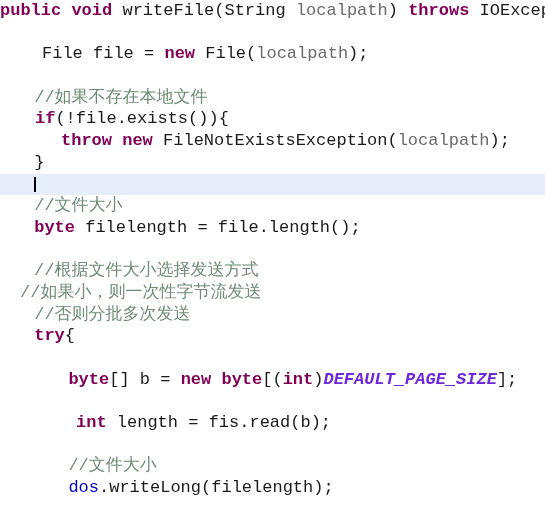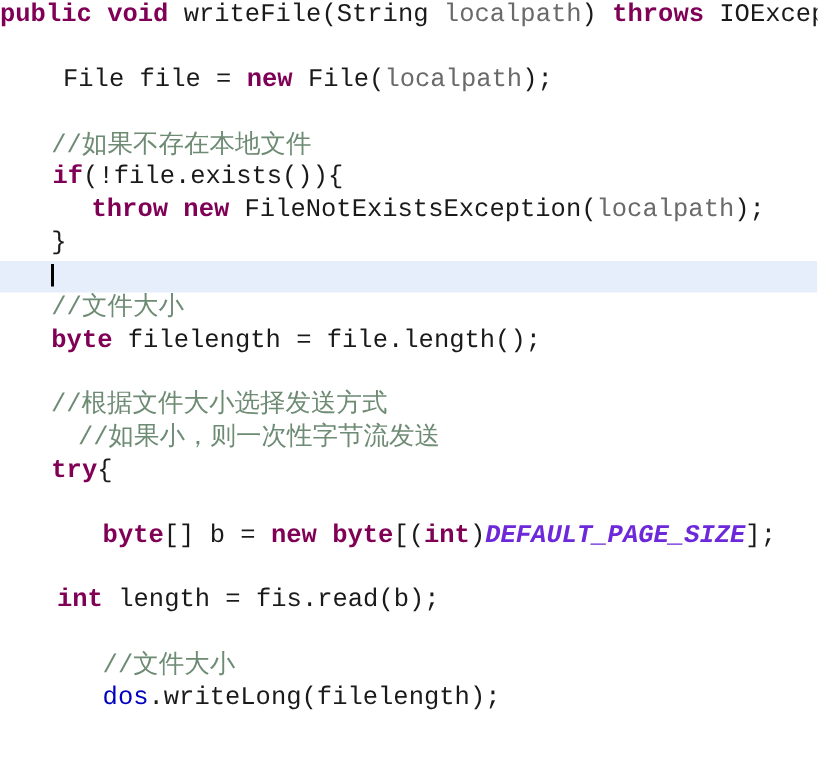--- a/index.html
+++ b/index.html
@@ -61,22 +61,23 @@
     <div class="line" style="padding-left: 0px;">&nbsp;</div>
     <div class="line" style="padding-left: 34.2px;"><span class="cmt">//如果不存在本地文件</span></div>
     <div class="line" style="padding-left: 35px;"><span class="kw">if</span><span class="punc">(!</span><span class="plain">file</span><span class="punc">.</span><span class="plain">exists</span><span class="punc">()){</span></div>
     <div class="line" style="padding-left: 61px;"><span class="kw">throw</span><span class="plain"> </span><span class="kw">new</span><span class="plain"> </span><span class="plain">FileNotExistsException</span><span class="punc">(</span><span class="param">localpath</span><span class="punc">);</span></div>
     <div class="line" style="padding-left: 34.2px;"><span class="punc">}</span></div>
     <div class="line current" style="padding-left: 34.2px;"><span class="caret"></span></div>
     <div class="line" style="padding-left: 34.2px;"><span class="cmt">//文件大小</span></div>
     <div class="line" style="padding-left: 34.2px;"><span class="kw">byte</span><span class="plain"> </span><span class="plain">filelength</span><span class="punc"> = </span><span class="plain">file</span><span class="punc">.</span><span class="plain">length</span><span class="punc">();</span></div>
     <div class="line" style="padding-left: 0px;">&nbsp;</div>
     <div class="line" style="padding-left: 34px;"><span class="cmt">//根据文件大小选择发送方式</span></div>
-    <div class="line" style="padding-left: 52px;"><span class="cmt">//如果小，则一次性字节流发送</span></div>
+    <div class="line" style="padding-left: 20px;"><span class="cmt">//如果小，则一次性字节流发送</span></div>
+    <div class="line" style="padding-left: 34.2px;"><span class="cmt">//否则分批多次发送</span></div>
     <div class="line" style="padding-left: 34.2px;"><span class="kw">try</span><span class="punc">{</span></div>
     <div class="line" style="padding-left: 0px;">&nbsp;</div>
     <div class="line" style="padding-left: 68.4px;"><span class="kw">byte</span><span class="punc">[] </span><span class="plain">b</span><span class="punc"> = </span><span class="kw">new</span><span class="plain"> </span><span class="kw">byte</span><span class="punc">[(</span><span class="kw">int</span><span class="punc">)</span><span class="const">DEFAULT_PAGE_SIZE</span><span class="punc">];</span></div>
     <div class="line" style="padding-left: 0px;">&nbsp;</div>
-    <div class="line" style="padding-left: 38px;"><span class="kw">int</span><span class="plain"> </span><span class="plain">length</span><span class="punc"> = </span><span class="plain">fis</span><span class="punc">.</span><span class="plain">read</span><span class="punc">(</span><span class="plain">b</span><span class="punc">);</span></div>
+    <div class="line" style="padding-left: 76px;"><span class="kw">int</span><span class="plain"> </span><span class="plain">length</span><span class="punc"> = </span><span class="plain">fis</span><span class="punc">.</span><span class="plain">read</span><span class="punc">(</span><span class="plain">b</span><span class="punc">);</span></div>
     <div class="line" style="padding-left: 0px;">&nbsp;</div>
     <div class="line" style="padding-left: 68.4px;"><span class="cmt">//文件大小</span></div>
     <div class="line" style="padding-left: 68.4px;"><span class="field">dos</span><span class="punc">.</span><span class="plain">writeLong</span><span class="punc">(</span><span class="plain">filelength</span><span class="punc">);</span></div>
   </div>
 
 </body></html>

